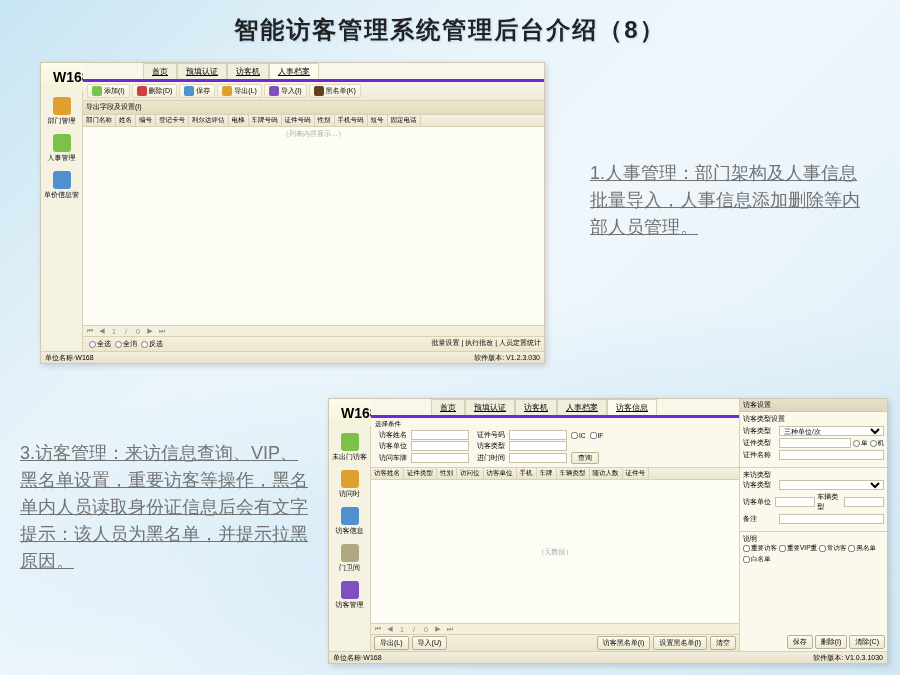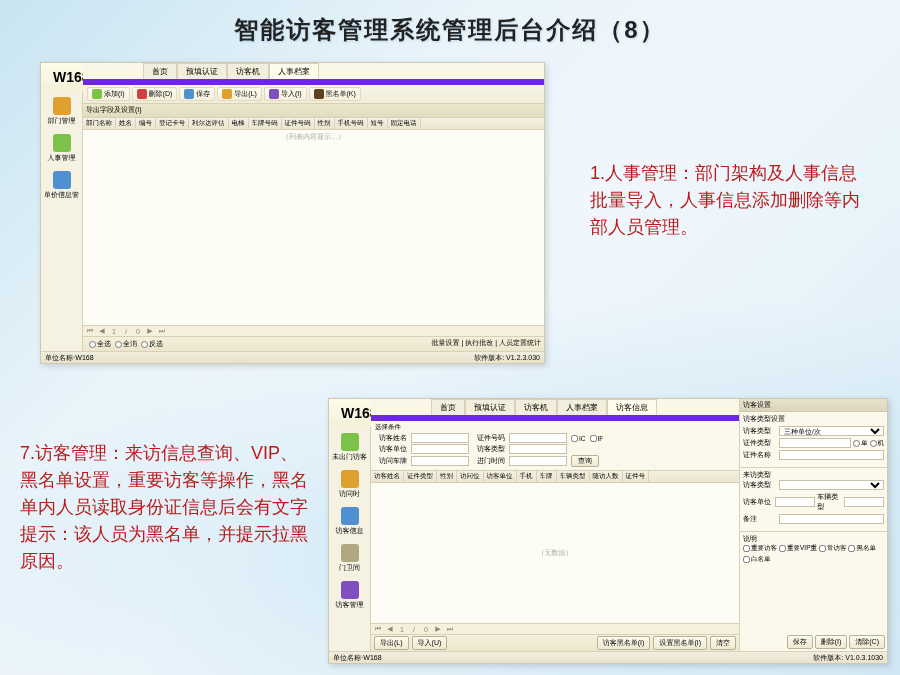--- a/index.html
+++ b/index.html
@@ -42,21 +42,21 @@
 .rbtn .ic { width: 10px; height: 10px; border-radius: 50%; margin-bottom: 1px; }
 .tabbar {
   display: flex; background: linear-gradient(#f5f1e0,#ece6cc);
   border-bottom: 1px solid #d8d0b8; font-size: 8px;
 }
 .tab { padding: 3px 8px; display: flex; align-items: center; gap: 2px; }
 .tab.active { background: #faf8e8; border: 1px solid #d8d0b8; border-bottom: none; }
 .tab .ic { width: 8px; height: 8px; }
 .navtabs {
   display: flex; background: #faf7e8; font-size: 8px;
-  border-bottom: 6px solid #6d28d9; padding-left: 60px;
+  border-bottom: 3px solid #6d28d9; padding-left: 60px; text-decoration: underline;
 }
 .navtab { padding: 2px 8px; border: 1px solid #d8d0b8; border-bottom: none; background: #f2eedd; }
 .navtab.active { background: #fdfbec; }
 .toolbar {
   display: flex; background: linear-gradient(#f8f5e6,#f0ecd8);
   padding: 2px 4px; gap: 2px; font-size: 7px;
   border-bottom: 1px solid #d8d0b8;
 }
 .tbtn {
   display: flex; align-items: center; gap: 2px;
@@ -103,21 +103,21 @@
   background: linear-gradient(#f4f0dc,#ece6cc);
   font-size: 7px; display: flex; justify-content: space-between;
   padding: 1px 3px; border-top: 1px solid #d8d0b8;
 }
 .statusbar {
   position: absolute; bottom: 0; left: 0; right: 0; height: 12px;
   background: linear-gradient(#f2eedd,#e8e2cc);
   font-size: 7px; display: flex; justify-content: space-between;
   padding: 1px 4px; border-top: 1px solid #d8d0b8;
 }
-.desc { position: absolute; font-size: 18px; line-height: 1.5; color: #b91c1c; }
+.desc { position: absolute; font-size: 18px; line-height: 1.5; color: #737373; text-decoration: underline; }
 .desc1 { right: 30px; top: 160px; width: 280px; }
 .desc2 { left: 20px; top: 440px; width: 290px; }
 .formarea {
   background: #faf8ea; padding: 2px 4px; font-size: 7px;
   border-bottom: 1px solid #d8d0b8;
 }
 .formrow { display: flex; gap: 4px; margin-bottom: 1px; align-items: center; }
 .formrow label { width: 32px; text-align: right; }
 .formrow input, .formrow select {
   width: 58px; height: 10px; font-size: 7px;
@@ -396,13 +396,13 @@
         </div>
     </div>
   </div>
   <div class="statusbar">
     <span>单位名称·W168</span>
     <span>软件版本: V1.0.3.1030</span>
   </div>
 </div>
 
 <div class="desc desc1">1.人事管理：部门架构及人事信息批量导入，人事信息添加删除等内部人员管理。</div>
-<div class="desc desc2">7.访客管理：来访信息查询、VIP、黑名单设置，重要访客等操作，黑名单内人员读取身份证信息后会有文字提示：该人员为黑名单，并提示拉黑原因。</div>
+<div class="desc desc2">3.访客管理：来访信息查询、VIP、黑名单设置，重要访客等操作，黑名单内人员读取身份证信息后会有文字提示：该人员为黑名单，并提示拉黑原因。</div>
 
 </body></html>

